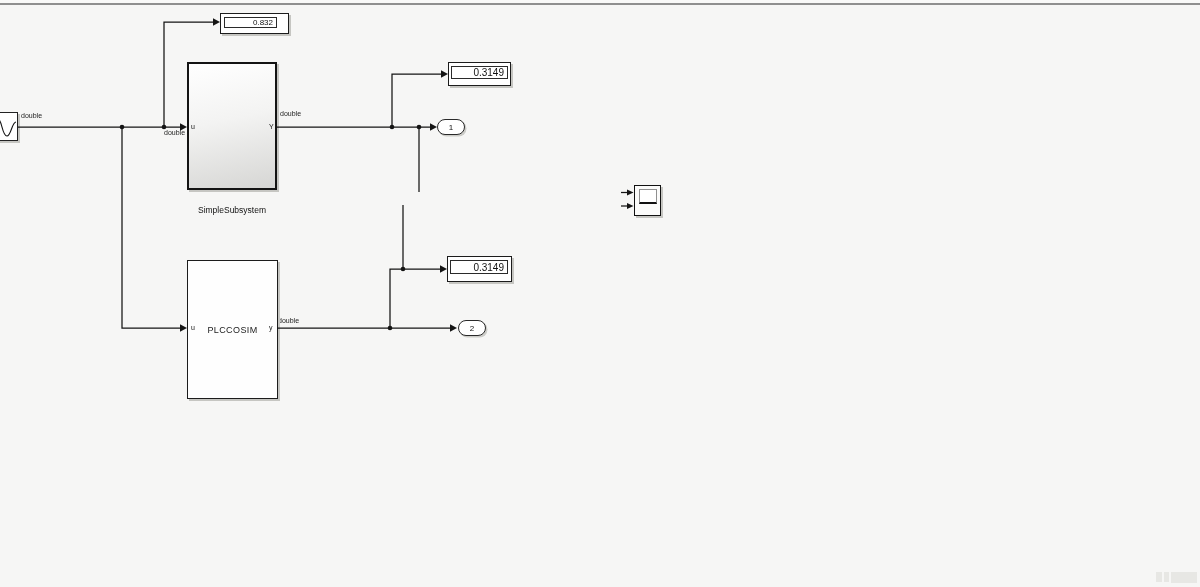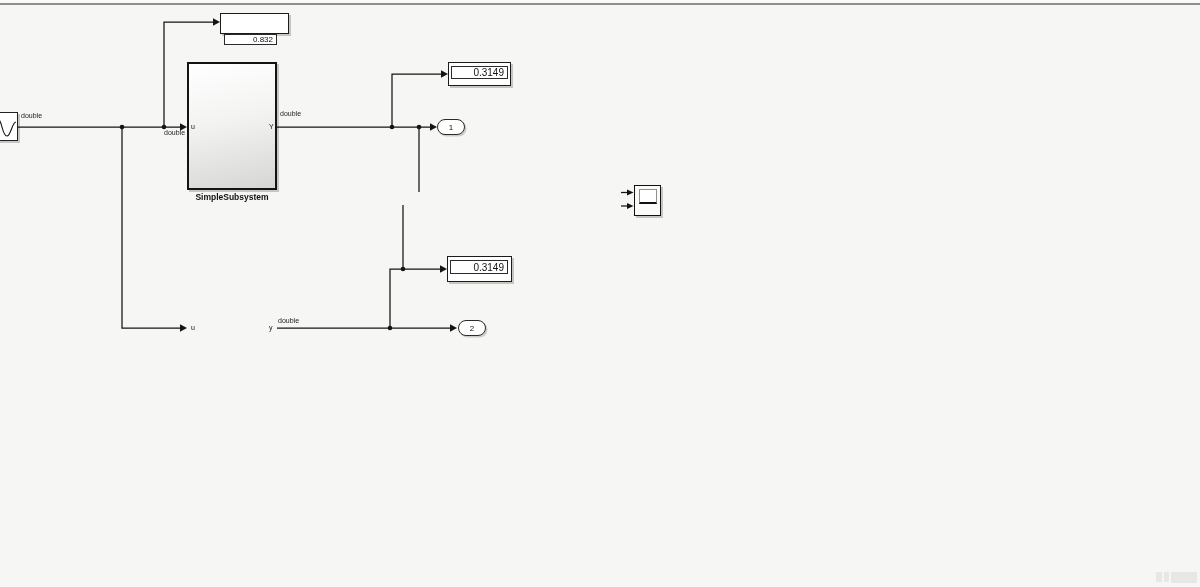--- a/index.html
+++ b/index.html
@@ -62,36 +62,39 @@
   <div class="topline"></div>
 
   <div class="blk sine shadow"></div>
 
   <div class="siglbl" style="left:21px;top:112px;">double</div>
   <div class="siglbl" style="left:164px;top:129px;">double</div>
   <div class="siglbl" style="left:280px;top:110px;">double</div>
   <div class="siglbl" style="left:278px;top:317px;">double</div>
 
   <div class="blk display shadow" style="left:220px;top:13px;width:69px;height:21px;">
-    <div class="inner" style="left:3px;top:20px;width:53px;height:10.5px;font-size:8px;">0.832</div>
+    <div class="inner" style="left:3px;top:3px;width:53px;height:10.5px;font-size:8px;">0.832</div>
   </div>
 
   <div class="blk subsystem shadow"></div>
   <div class="portlbl" style="left:191px;top:123px;">u</div>
   <div class="portlbl" style="left:269px;top:123px;">Y</div>
-  <div class="blocklabel" style="left:162px;top:192px;width:140px;font-weight:bold;">SimpleSubsystem</div>
+  <div class="blocklabel" style="left:162px;top:205px;width:140px;">SimpleSubsystem</div>
 
   <div class="blk display shadow" style="left:448px;top:62px;width:63px;height:24px;">
     <div class="inner" style="left:2px;top:3px;width:57px;height:13px;">0.3149</div>
   </div>
 
   <div class="blk outport op1">
     <span>1</span>
   </div>
 
+  <div class="blk plc shadow">
+    <span>PLCCOSIM</span>
+  </div>
   <div class="portlbl" style="left:191px;top:324px;">u</div>
   <div class="portlbl" style="left:269px;top:324px;">y</div>
 
   <div class="blk display shadow" style="left:447px;top:256px;width:65px;height:26px;">
     <div class="inner" style="left:2px;top:3px;width:58px;height:14px;">0.3149</div>
   </div>
 
   <div class="blk outport op2">
     <span>2</span>
   </div>

